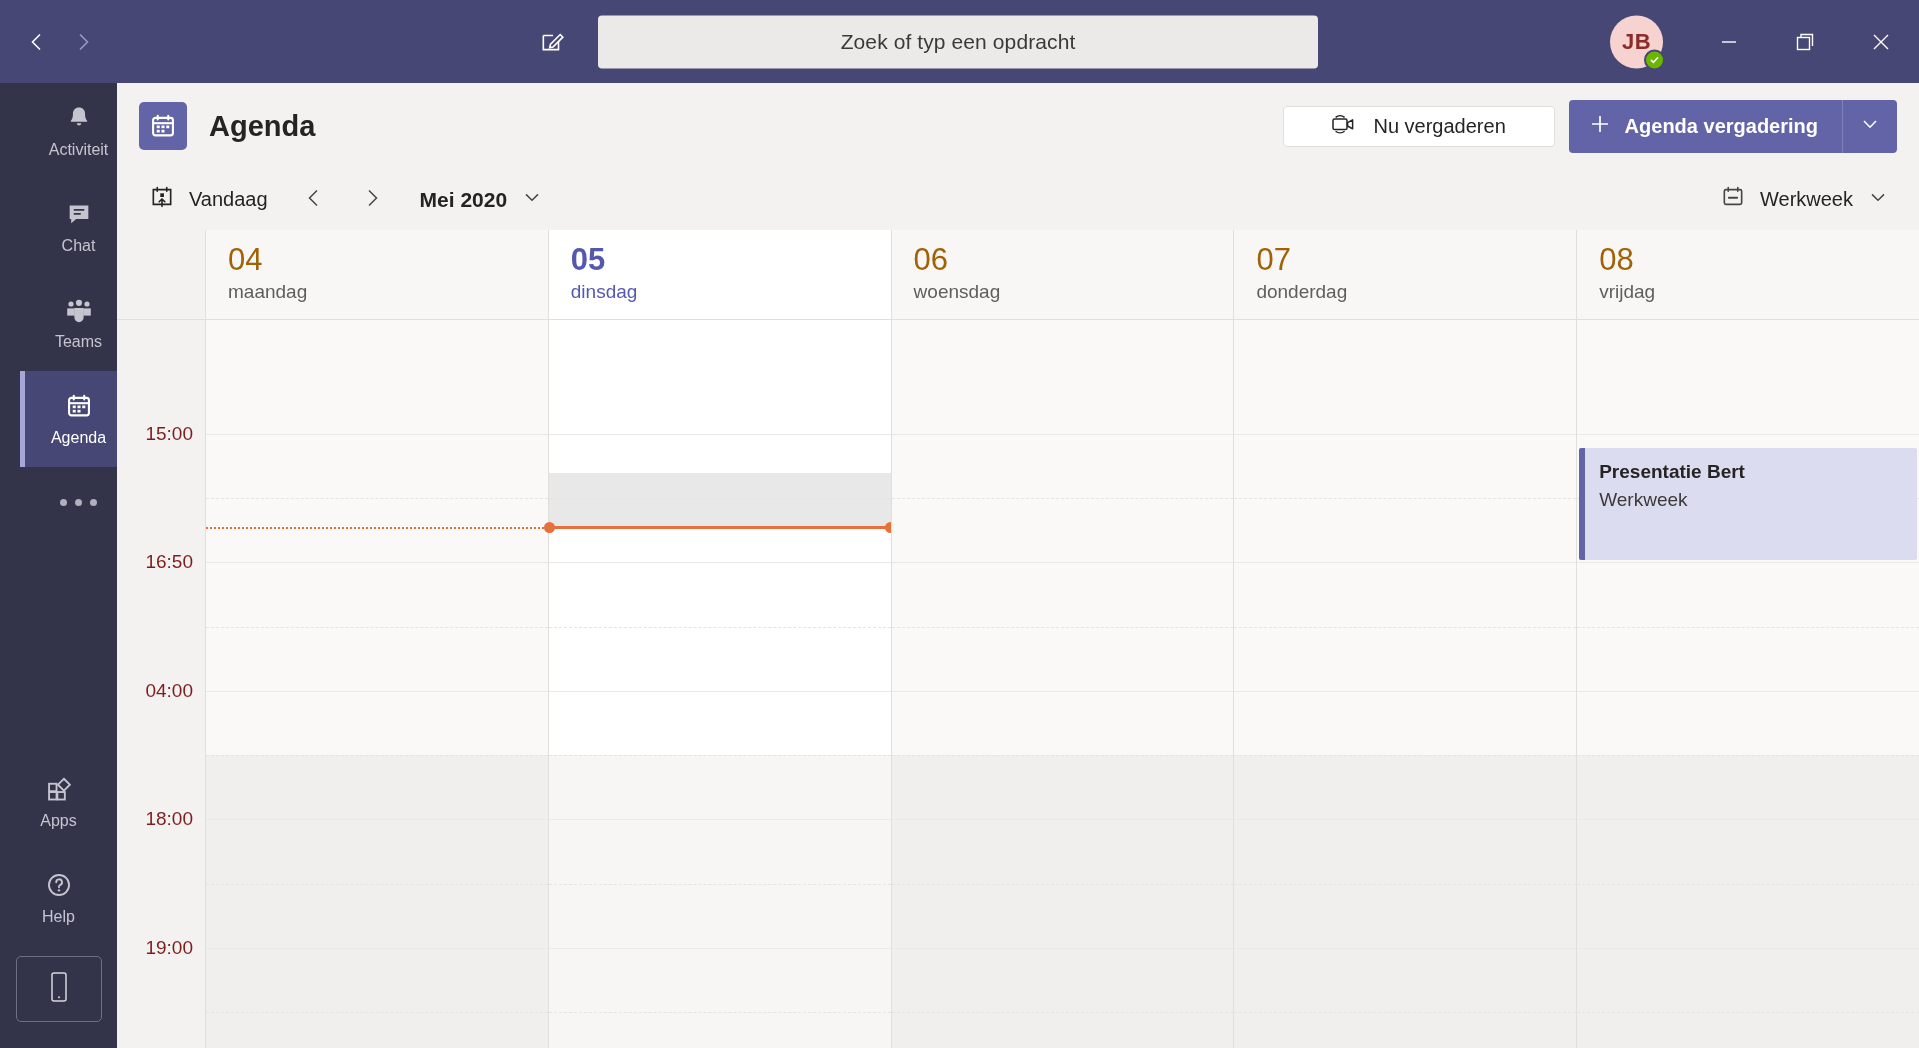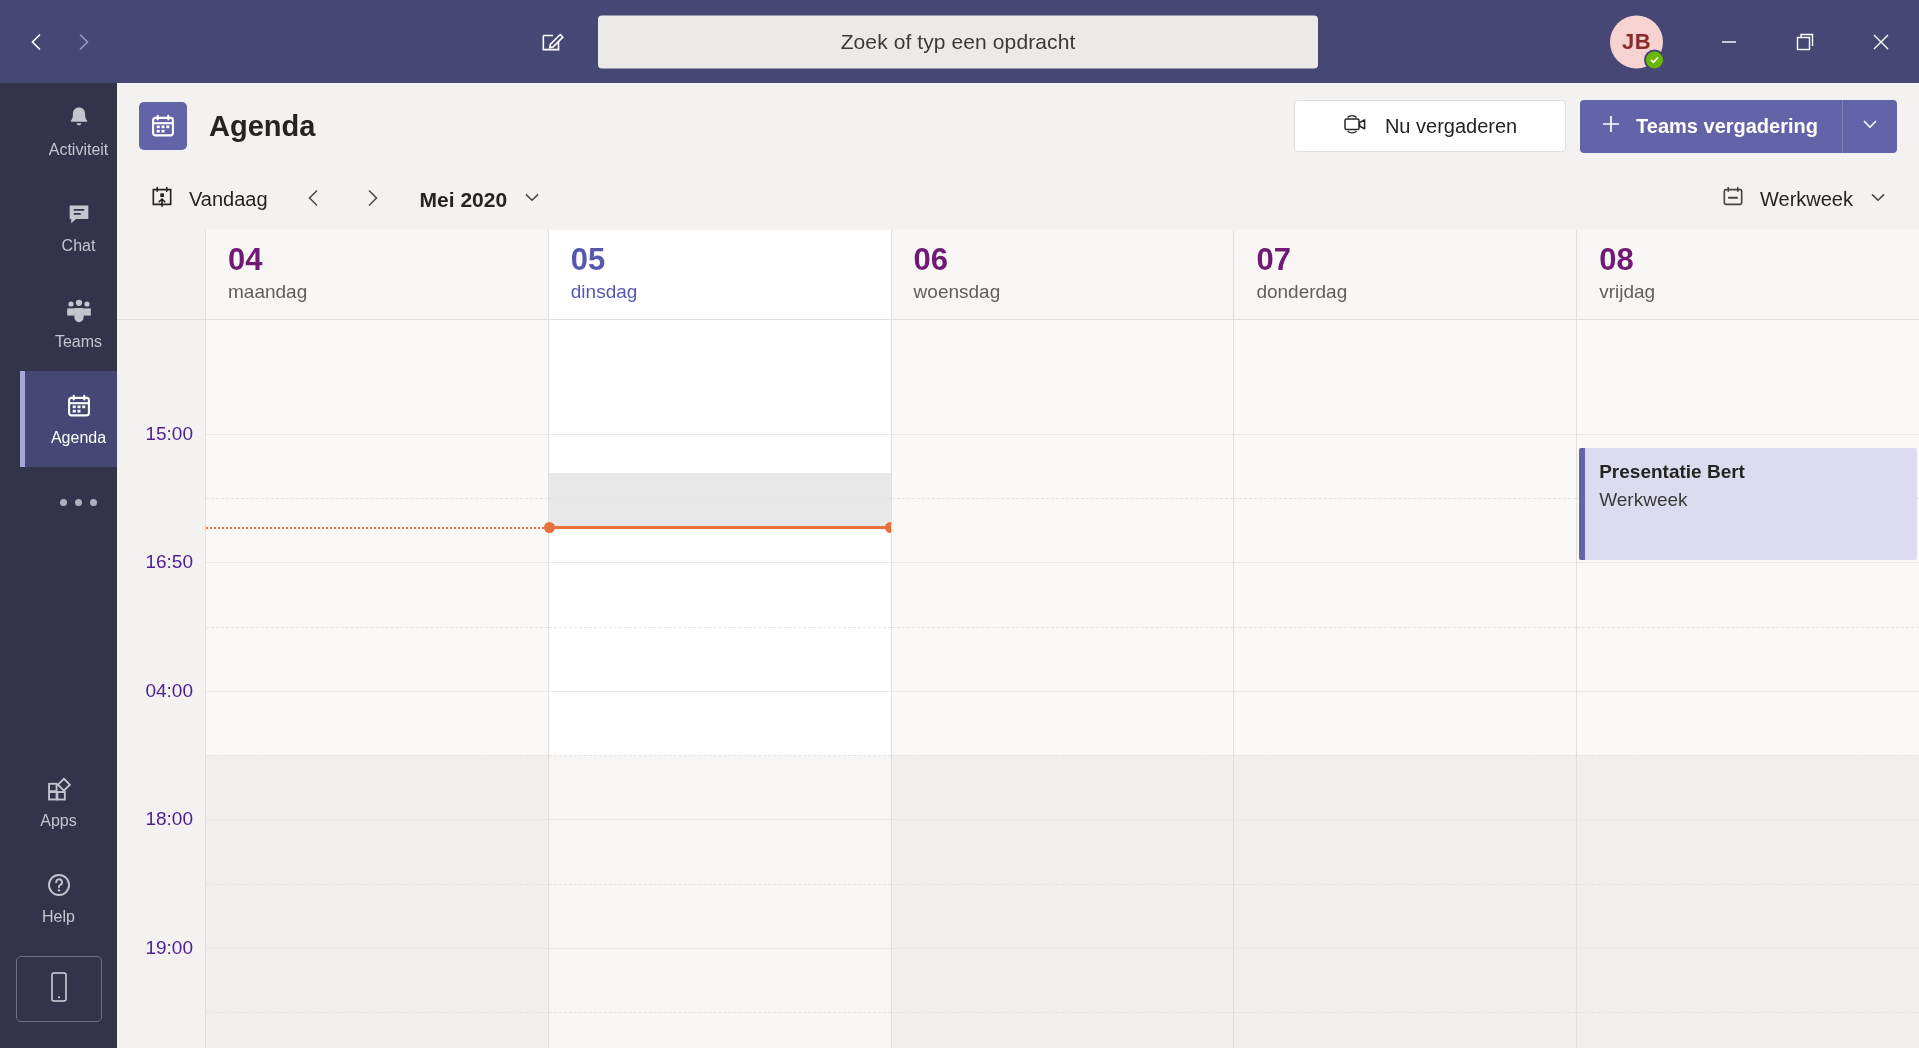--- a/index.html
+++ b/index.html
@@ -110,21 +110,21 @@
   }
   .app-icon {
     width: 48px; height: 48px; border-radius: 5px; background: #6264a7;
     display: flex; align-items: center; justify-content: center;
   }
   .app-title {
     margin-left: 22px; font-size: 29px; font-weight: 700; color: #252423;
   }
   .head-actions { margin-left: auto; display: flex; align-items: center; }
   .btn-meet-now {
-    height: 52px; min-width: 272px; padding: 0 20px;
+    height: 41px; min-width: 272px; padding: 0 20px;
     background: #fff; border: 1px solid #e1dfdd; border-radius: 4px;
     display: flex; align-items: center; justify-content: center; gap: 14px;
     font-size: 20px; color: #252423; cursor: pointer;
   }
   .split { display: flex; margin-left: 14px; }
   .btn-new {
     height: 53px; padding: 0 24px 0 20px; background: #6264a7; color: #fff;
     border-radius: 4px 0 0 4px; display: flex; align-items: center; gap: 14px;
     font-size: 20px; font-weight: 700; cursor: pointer;
   }
@@ -160,31 +160,31 @@
   .cal-head {
     position: relative; display: flex; height: 90px;
     border-bottom: 1px solid #e1dfdd;
   }
   .gutter-head { width: 88px; flex: 0 0 88px; background: #f3f2f1; }
   .dayhead {
     flex: 1 1 0; padding: 12px 0 0 22px;
     border-left: 1px solid #e1dfdd; background: #f8f7f6;
   }
   .dayhead.today { background: #ffffff; }
-  .dh-num { font-size: 31px; color: #701a75; line-height: 1.15; font-weight: 700; }
+  .dh-num { font-size: 31px; color: #a16207; line-height: 1.15; font-weight: 400; }
   .dayhead.today .dh-num { color: #5558af; font-weight: 700; }
   .dh-name { font-size: 19px; color: #605e5c; margin-top: 3px; }
   .dayhead.today .dh-name { color: #5558af; }
 
   .cal-body { position: relative; display: flex; height: 728px; overflow: hidden; }
   .gutter {
     width: 88px; flex: 0 0 88px; background: #f3f2f1; position: relative;
   }
   .hr-label {
-    position: absolute; right: 12px; font-size: 19px; color: #4c1d95;
+    position: absolute; right: 12px; font-size: 19px; color: #7f1d1d;
     transform: translateY(-50%);
     text-align: right;
   }
   .cols { position: relative; flex: 1 1 0; display: flex; }
   .daycol {
     flex: 1 1 0; position: relative;
     border-left: 1px solid #e1dfdd; background: #faf9f8;
   }
   .daycol.today { background: #ffffff; }
 
@@ -398,21 +398,21 @@
         <span>Nu vergaderen</span>
       </div>
 
       <div class="split">
         <div class="btn-new">
           <span>
             <svg width="22" height="22" viewBox="0 0 22 22" aria-hidden="true">
               <path d="M11 3v16M3 11h16" stroke="#ffffff" stroke-width="1.7"></path>
             </svg>
           </span>
-          <span>Teams vergadering</span>
+          <span>Agenda vergadering</span>
         </div>
         <div class="btn-new-caret">
           <span>
             <svg width="22" height="22" viewBox="0 0 22 22" aria-hidden="true">
               <path d="M5 8 L11 14.2 L17 8" fill="none" stroke="#ffffff" stroke-width="1.6"></path>
             </svg>
           </span>
         </div>
       </div>
     </div>

